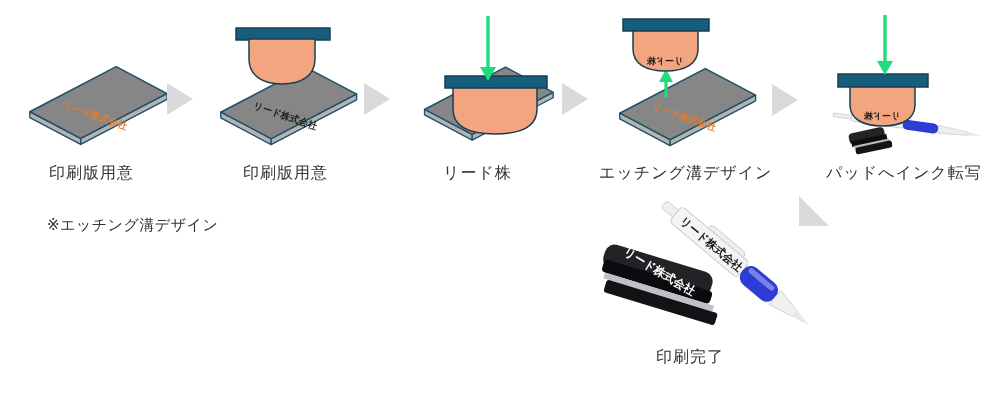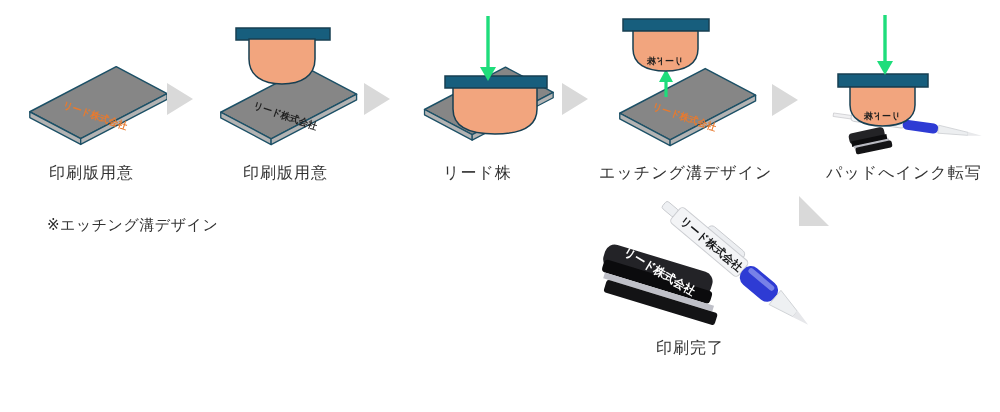--- a/index.html
+++ b/index.html
@@ -133,15 +133,15 @@
       <rect x="-15" y="5.5" width="16" height="9" rx="2.5" fill="#eef0f3" stroke="#c8cace" stroke-width="0.9"></rect>
       <rect x="34" y="-5" width="46" height="9" rx="4.5" fill="#eceef1" stroke="#c8cace" stroke-width="0.9"></rect>
       <rect x="0" y="0" width="88" height="20" rx="4" fill="#f3f4f6" stroke="#cbcdd1" stroke-width="1"></rect>
       <text transform="translate(47,14)" text-anchor="middle" font-size="11" font-weight="bold" fill="#17181a">リード株式会社</text>
       <rect x="88" y="-0.5" width="42" height="21.5" rx="9.5" fill="#2e3bd4"></rect>
       <rect x="92" y="2.5" width="32" height="5.5" rx="2.7" fill="#8a93ec" opacity="0.8"></rect>
       <polygon points="130,1 156,6.5 156,13.5 130,19.5" fill="#eef0f2" stroke="#cfd2d5" stroke-width="0.9"></polygon>
       <polygon points="156,6 173,10 156,14" fill="#e6e7ea"></polygon>
     </g>
   </svg>
-  <div class="step-label" style="left:656px;top:338px;">印刷完了</div>
+  <div class="step-label" style="left:656px;top:347px;">印刷完了</div>
 
 </div>
 
 </body></html>

